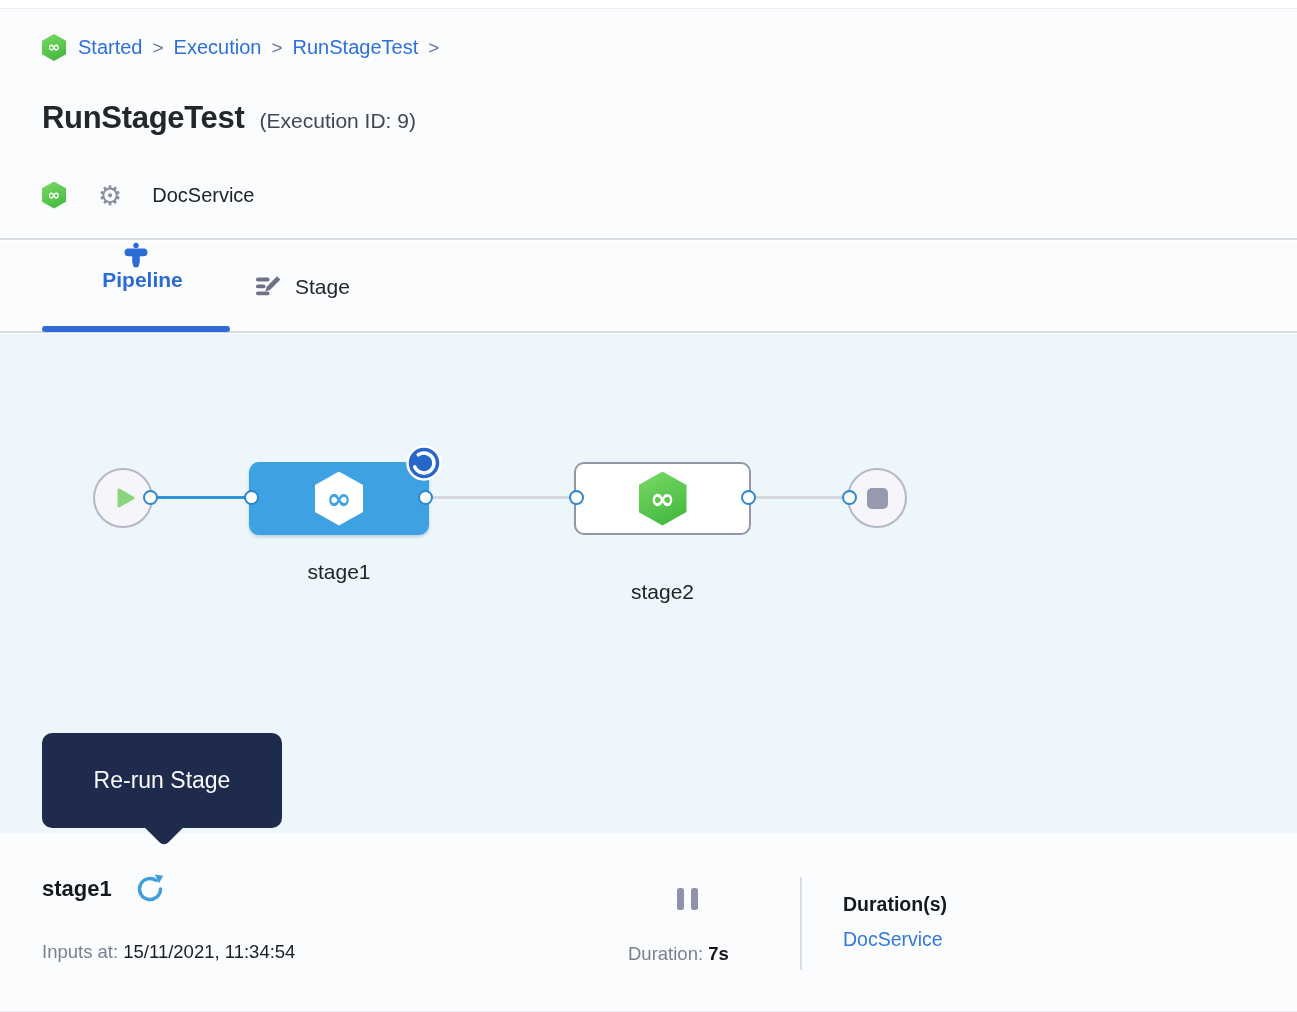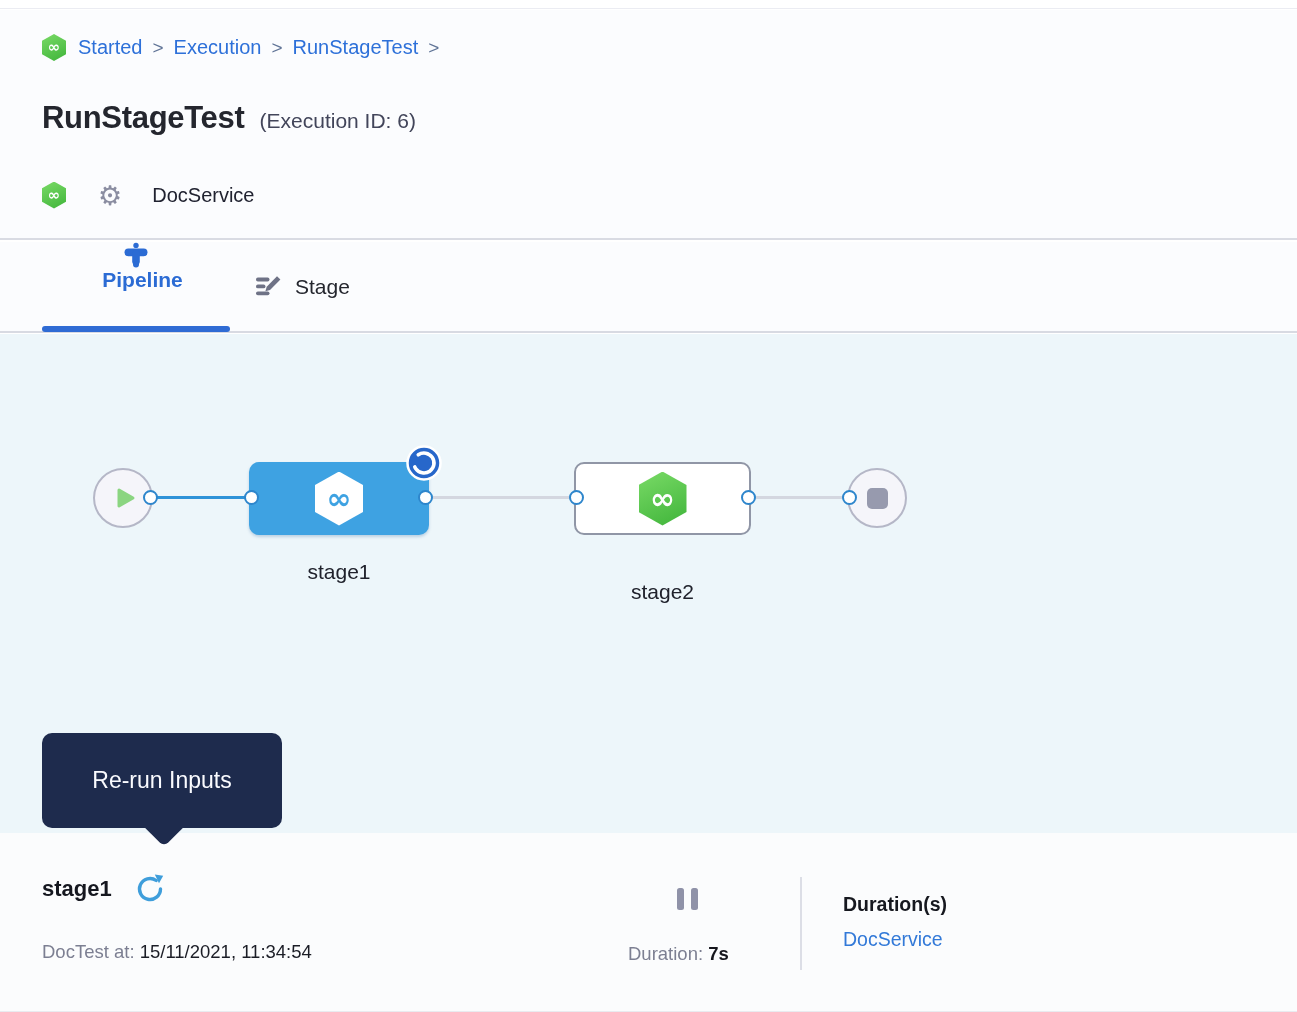--- a/index.html
+++ b/index.html
@@ -112,21 +112,21 @@
       <a class="crumb-link">Started</a>
       <span class="crumb-sep">&gt;</span>
       <a class="crumb-link">Execution</a>
       <span class="crumb-sep">&gt;</span>
       <a class="crumb-link">RunStageTest</a>
       <span class="crumb-sep">&gt;</span>
     </div>
 
     <div class="title-row">
       <span class="page-title">RunStageTest</span>
-      <span class="exec-id">(Execution ID: 6)</span>
+      <span class="exec-id">(Execution ID: 9)</span>
     </div>
 
     <div class="meta-row">
       <span class="hex hex-sm" style="margin-right:0;">
         <span class="inf">∞</span>
       </span>
       <span class="gear">⚙</span>
       <span class="meta-service">DocService</span>
     </div>
   </div>
@@ -199,36 +199,36 @@
     <div class="port" style="left:569px; top:156px;"></div>
     <div class="port" style="left:741px; top:156px;"></div>
     <div class="port" style="left:842px; top:156px;"></div>
 
     <div class="stage-label" style="left:249px; top:226px; width:180px;">stage1</div>
     <div class="stage-label" style="left:574px; top:226px; width:177px;margin-top:20px;">stage2</div>
   </div>
 
   <div class="tooltip-tail"></div>
   <div class="tooltip">
-    <span class="tip-text">Re-run Inputs</span>
+    <span class="tip-text">Re-run Stage</span>
   </div>
 
   <div class="footer">
     <div class="f-stage-row">
       <span class="f-stage-name">stage1</span>
       <span class="f-refresh">
         <svg width="32" height="32" viewBox="0 0 32 32">
           <path d="M26.5 16 a10.5 10.5 0 1 1 -4.3 -8.5" fill="none" stroke="#3f9edb" stroke-width="3.4" stroke-linecap="round"></path>
           <polygon points="20.8,1.6 29.2,2.8 25.0,10.2" fill="#3f9edb"></polygon>
         </svg>
       </span>
     </div>
 
     <div class="f-started">
-      <span class="lbl-gray">DocTest at:</span>
+      <span class="lbl-gray">Inputs at:</span>
       <span class="val-dark">15/11/2021, 11:34:54</span>
     </div>
 
     <div class="f-controls">
       <span class="pause-btn">
         <span class="bar"></span>
         <span class="bar"></span>
       </span>
       <span class="stop-btn">
         <span class="sq"></span>

